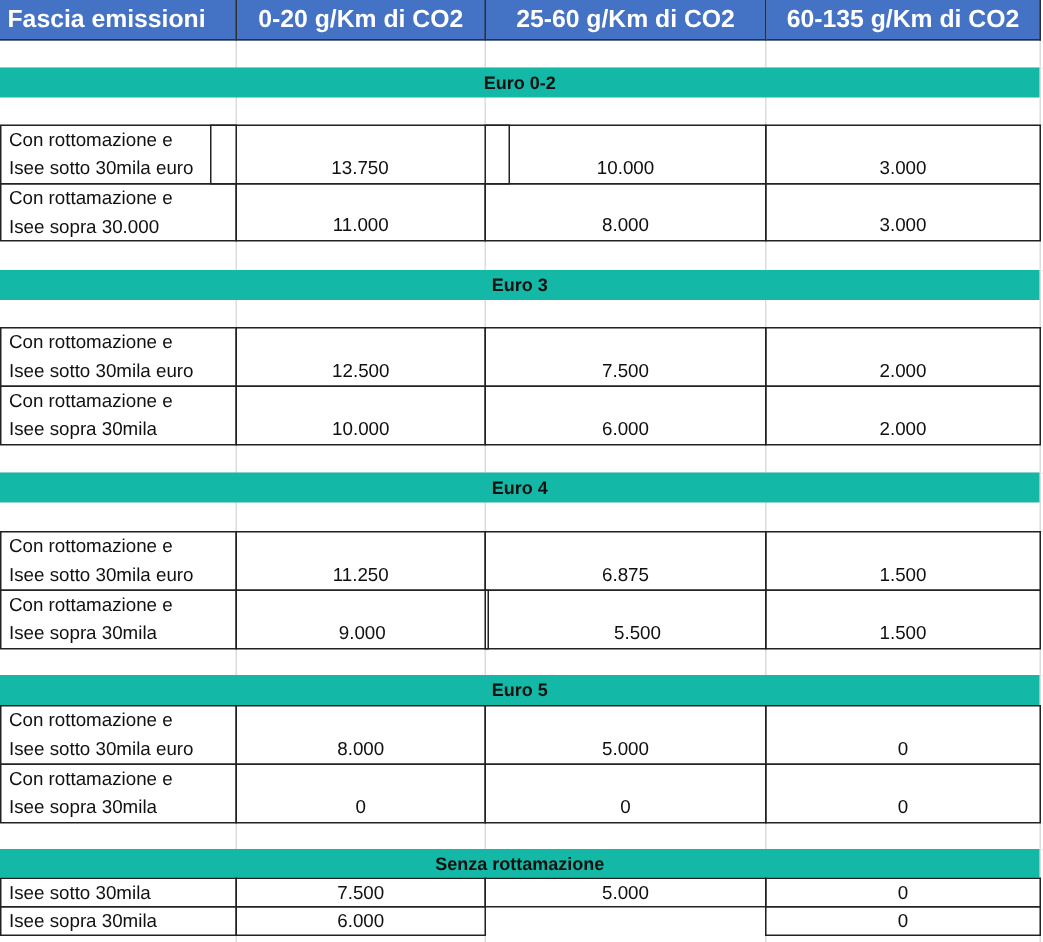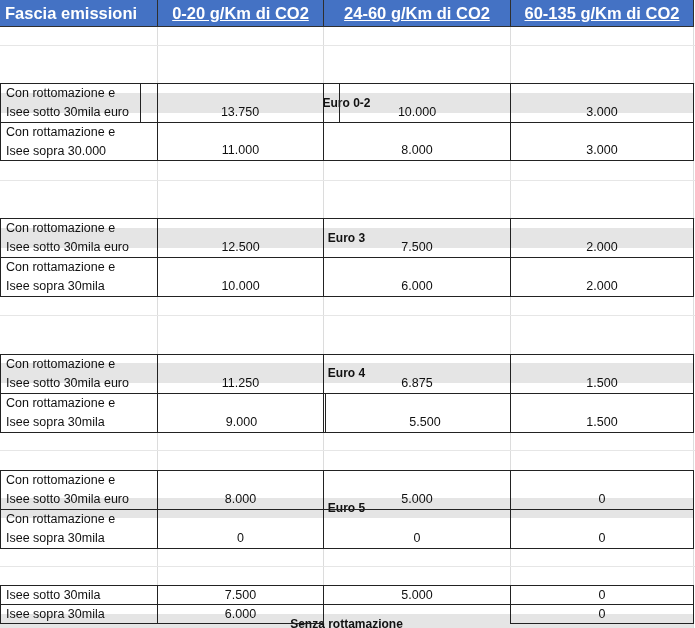--- a/index.html
+++ b/index.html
@@ -6,24 +6,24 @@
   body { width: 695px; height: 628px; overflow: hidden; position: relative;
          font-family: "Liberation Sans", "DejaVu Sans", sans-serif; color: #111; }
   .sheet { position: absolute; left: 0; top: 0; width: 695px; height: 628px; border-radius: 14px; }
   .gridline { position: absolute; top: 0; bottom: 0; width: 1px; background: #dcdcdc; }
   .hgrid { position: absolute; left: 0; width: 695px; height: 1px; background: #e6e6e6; }
 
   .hdr { position: absolute; top: 0; height: 27px; background: #4472c4; color: #ffffff;
          font-weight: bold; font-size: 16.5px; display: flex; align-items: center;
          box-sizing: border-box; border-right: 1px solid #2f2f2f; border-bottom: 1px solid #2f2f2f; }
   .hdr.first { padding-left: 5px; }
-  .hdr.center { justify-content: center; text-decoration: underline; }
+  .hdr.center { justify-content: center; }
 
-  .band { position: absolute; left: 0; width: 693px; height: 20px; background: #e5e5e5;
-          font-weight: bold; font-size: 12px; display: flex; align-items: center; justify-content: center; margin-top: 48px; }
+  .band { position: absolute; left: 0; width: 693px; height: 20px; background: #14b8a6;
+          font-weight: bold; font-size: 12px; display: flex; align-items: center; justify-content: center; }
 
   .cell { position: absolute; box-sizing: border-box; border: 1px solid #222;
           font-size: 12.5px; line-height: 19px; }
   .cell.label { padding-left: 5px; display: flex; flex-direction: column; justify-content: center; }
   .cell.val { display: flex; align-items: flex-end; justify-content: center; padding-bottom: 0px; }
   .cell.val.single { align-items: center; }
 </style>
 </head>
 <body>
 
@@ -37,21 +37,21 @@
   <div class="hgrid" style="top:83px"></div>
   <div class="hgrid" style="top:180px"></div>
   <div class="hgrid" style="top:218px"></div>
   <div class="hgrid" style="top:315px"></div>
   <div class="hgrid" style="top:354px"></div>
   <div class="hgrid" style="top:450px"></div>
   <div class="hgrid" style="top:566px"></div>
 
   <div class="hdr first" style="left:0;width:158px;">Fascia emissioni</div>
   <div class="hdr center" style="left:158px;width:166px;">0-20 g/Km di CO2</div>
-  <div class="hdr center" style="left:324px;width:187px;">24-60 g/Km di CO2</div>
+  <div class="hdr center" style="left:324px;width:187px;">25-60 g/Km di CO2</div>
   <div class="hdr center" style="left:511px;width:183px;">60-135 g/Km di CO2</div>
 
   <div class="band" style="top:45px;">Euro 0-2</div>
   <div class="cell label" style="left:0;top:83px;width:158px;height:40px;">
     <span>Con rottomazione e</span>
     <span>Isee sotto 30mila euro</span>
   </div>
   <div class="cell val" style="left:140px;top:83px;width:200px;height:40px;">13.750</div>
   <div class="cell val" style="left:323px;top:83px;width:188px;height:40px;">10.000</div>
   <div class="cell val" style="left:510px;top:83px;width:184px;height:40px;">3.000</div>

